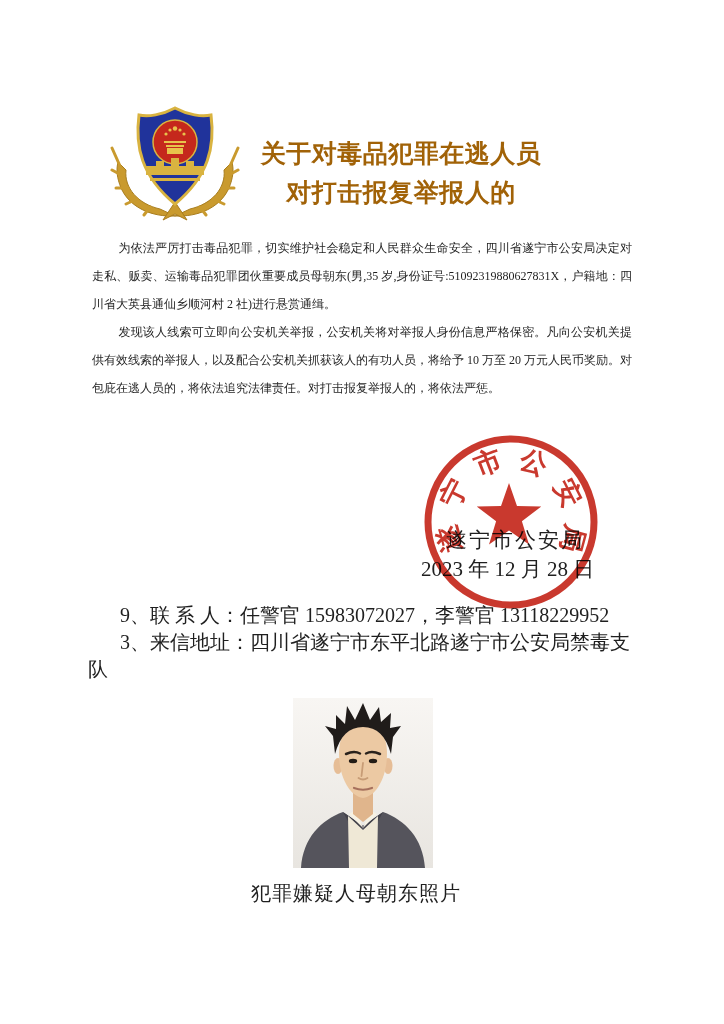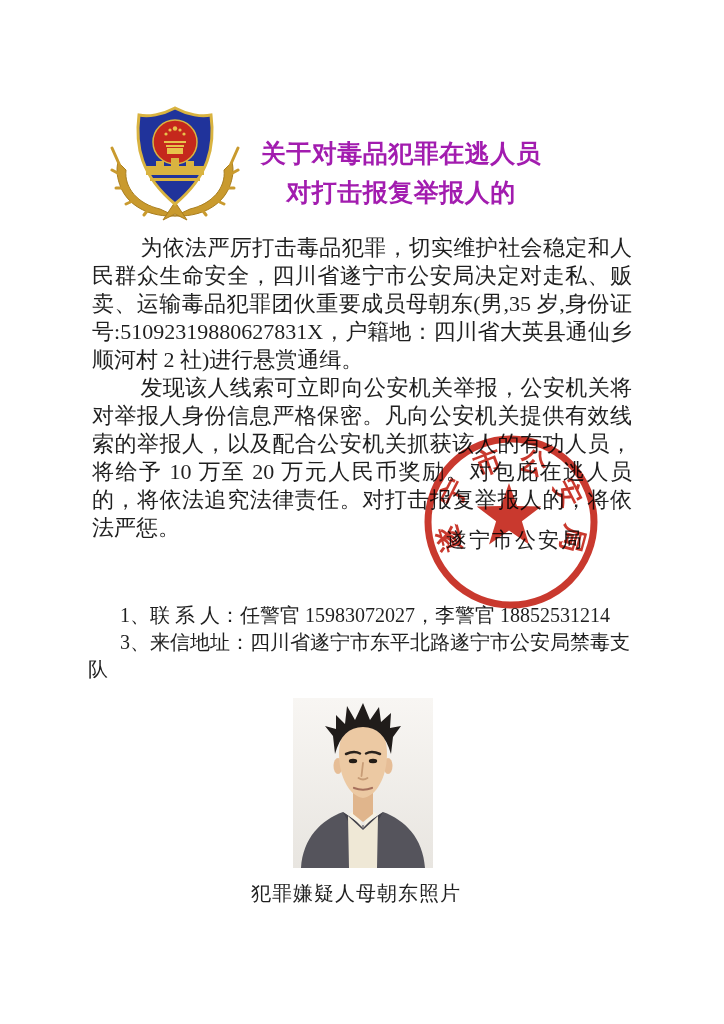--- a/index.html
+++ b/index.html
@@ -9,26 +9,26 @@
     background:#ffffff;
     font-family:"Liberation Serif","DejaVu Serif",serif;
     color:#1f1f1f;
     overflow:hidden;
   }
   
   .emblem{position:absolute;left:110px;top:104px;width:130px;height:122px;}
   .title-block{
     position:absolute;left:230px;top:134px;width:342px;
     text-align:center;font-weight:bold;font-size:25px;line-height:39px;
-    color:#a21caf;letter-spacing:0.5px;
+    color:#a16207;letter-spacing:0.5px;
   }
   
   .body-text{
     position:absolute;left:92px;top:234px;width:540px;
-    font-size:22px;line-height:28px;text-align:justify;
+    font-size:12px;line-height:28px;text-align:justify;
   }
   .body-text p{margin:0;text-indent:2.2em;}
   
   .authority{position:absolute;left:446px;top:526px;font-size:21px;letter-spacing:2px;}
   .issue-date{position:absolute;left:421px;top:555px;font-size:21px;}
   
   .seal{
     position:absolute;left:420px;top:433px;width:182px;height:180px;
     mix-blend-mode:multiply;opacity:0.92;z-index:3;
   }
@@ -93,38 +93,39 @@
     <div>关于对毒品犯罪在逃人员</div>
     <div>对打击报复举报人的</div>
   </div>
 
   <div class="body-text">
     <p>为依法严厉打击毒品犯罪，切实维护社会稳定和人民群众生命安全，四川省遂宁市公安局决定对走私、贩卖、运输毒品犯罪团伙重要成员母朝东(男,35 岁,身份证号:51092319880627831X，户籍地：四川省大英县通仙乡顺河村 2 社)进行悬赏通缉。</p>
     <p>发现该人线索可立即向公安机关举报，公安机关将对举报人身份信息严格保密。凡向公安机关提供有效线索的举报人，以及配合公安机关抓获该人的有功人员，将给予 10 万至 20 万元人民币奖励。对包庇在逃人员的，将依法追究法律责任。对打击报复举报人的，将依法严惩。</p>
   </div>
 
   <div class="authority">遂宁市公安局</div>
+  <div class="issue-date">2023 年 12 月 28 日</div>
 
   <div class="seal">
     <svg viewBox="0 0 182 180" width="182" height="180">
       <circle cx="91" cy="89" r="83" fill="none" stroke="#c5281c" stroke-width="7"></circle>
       <g transform="translate(89,84)">
         <polygon fill="#c5281c" points="0,-34 8.0,-11.0 32.3,-10.5 12.9,4.2 20,27.5 0,13.6 -20,27.5 -12.9,4.2 -32.3,-10.5 -8.0,-11.0"></polygon>
       </g>
       <text text-anchor="middle" dominant-baseline="middle" transform="translate(32.1,104.8) rotate(-105)">遂</text>
       <text text-anchor="middle" dominant-baseline="middle" transform="translate(36.6,61.3) rotate(-63)">宁</text>
       <text text-anchor="middle" dominant-baseline="middle" transform="translate(69.1,32.0) rotate(-21)">市</text>
       <text text-anchor="middle" dominant-baseline="middle" transform="translate(112.9,32.0) rotate(21)">公</text>
       <text text-anchor="middle" dominant-baseline="middle" transform="translate(145.4,61.3) rotate(63)">安</text>
       <text text-anchor="middle" dominant-baseline="middle" transform="translate(149.9,104.8) rotate(105)">局</text>
     </svg>
   </div>
 
   <div class="contacts">
-    <div class="contact-line">1、联 系 人：任警官 15983072027，李警官 18852531214</div>
+    <div class="contact-line">9、联 系 人：任警官 15983072027，李警官 13118229952</div>
     <div class="contact-line">3、来信地址：四川省遂宁市东平北路遂宁市公安局禁毒支队</div>
   </div>
 
   <div class="photo">
     <svg viewBox="0 0 140 170" width="140" height="170">
       <defs>
         <linearGradient id="bgGrad" x1="0" y1="0" x2="0" y2="1">
           <stop offset="0" stop-color="#f8f6f3"></stop>
           <stop offset="1" stop-color="#e8e5e0"></stop>
         </linearGradient>

